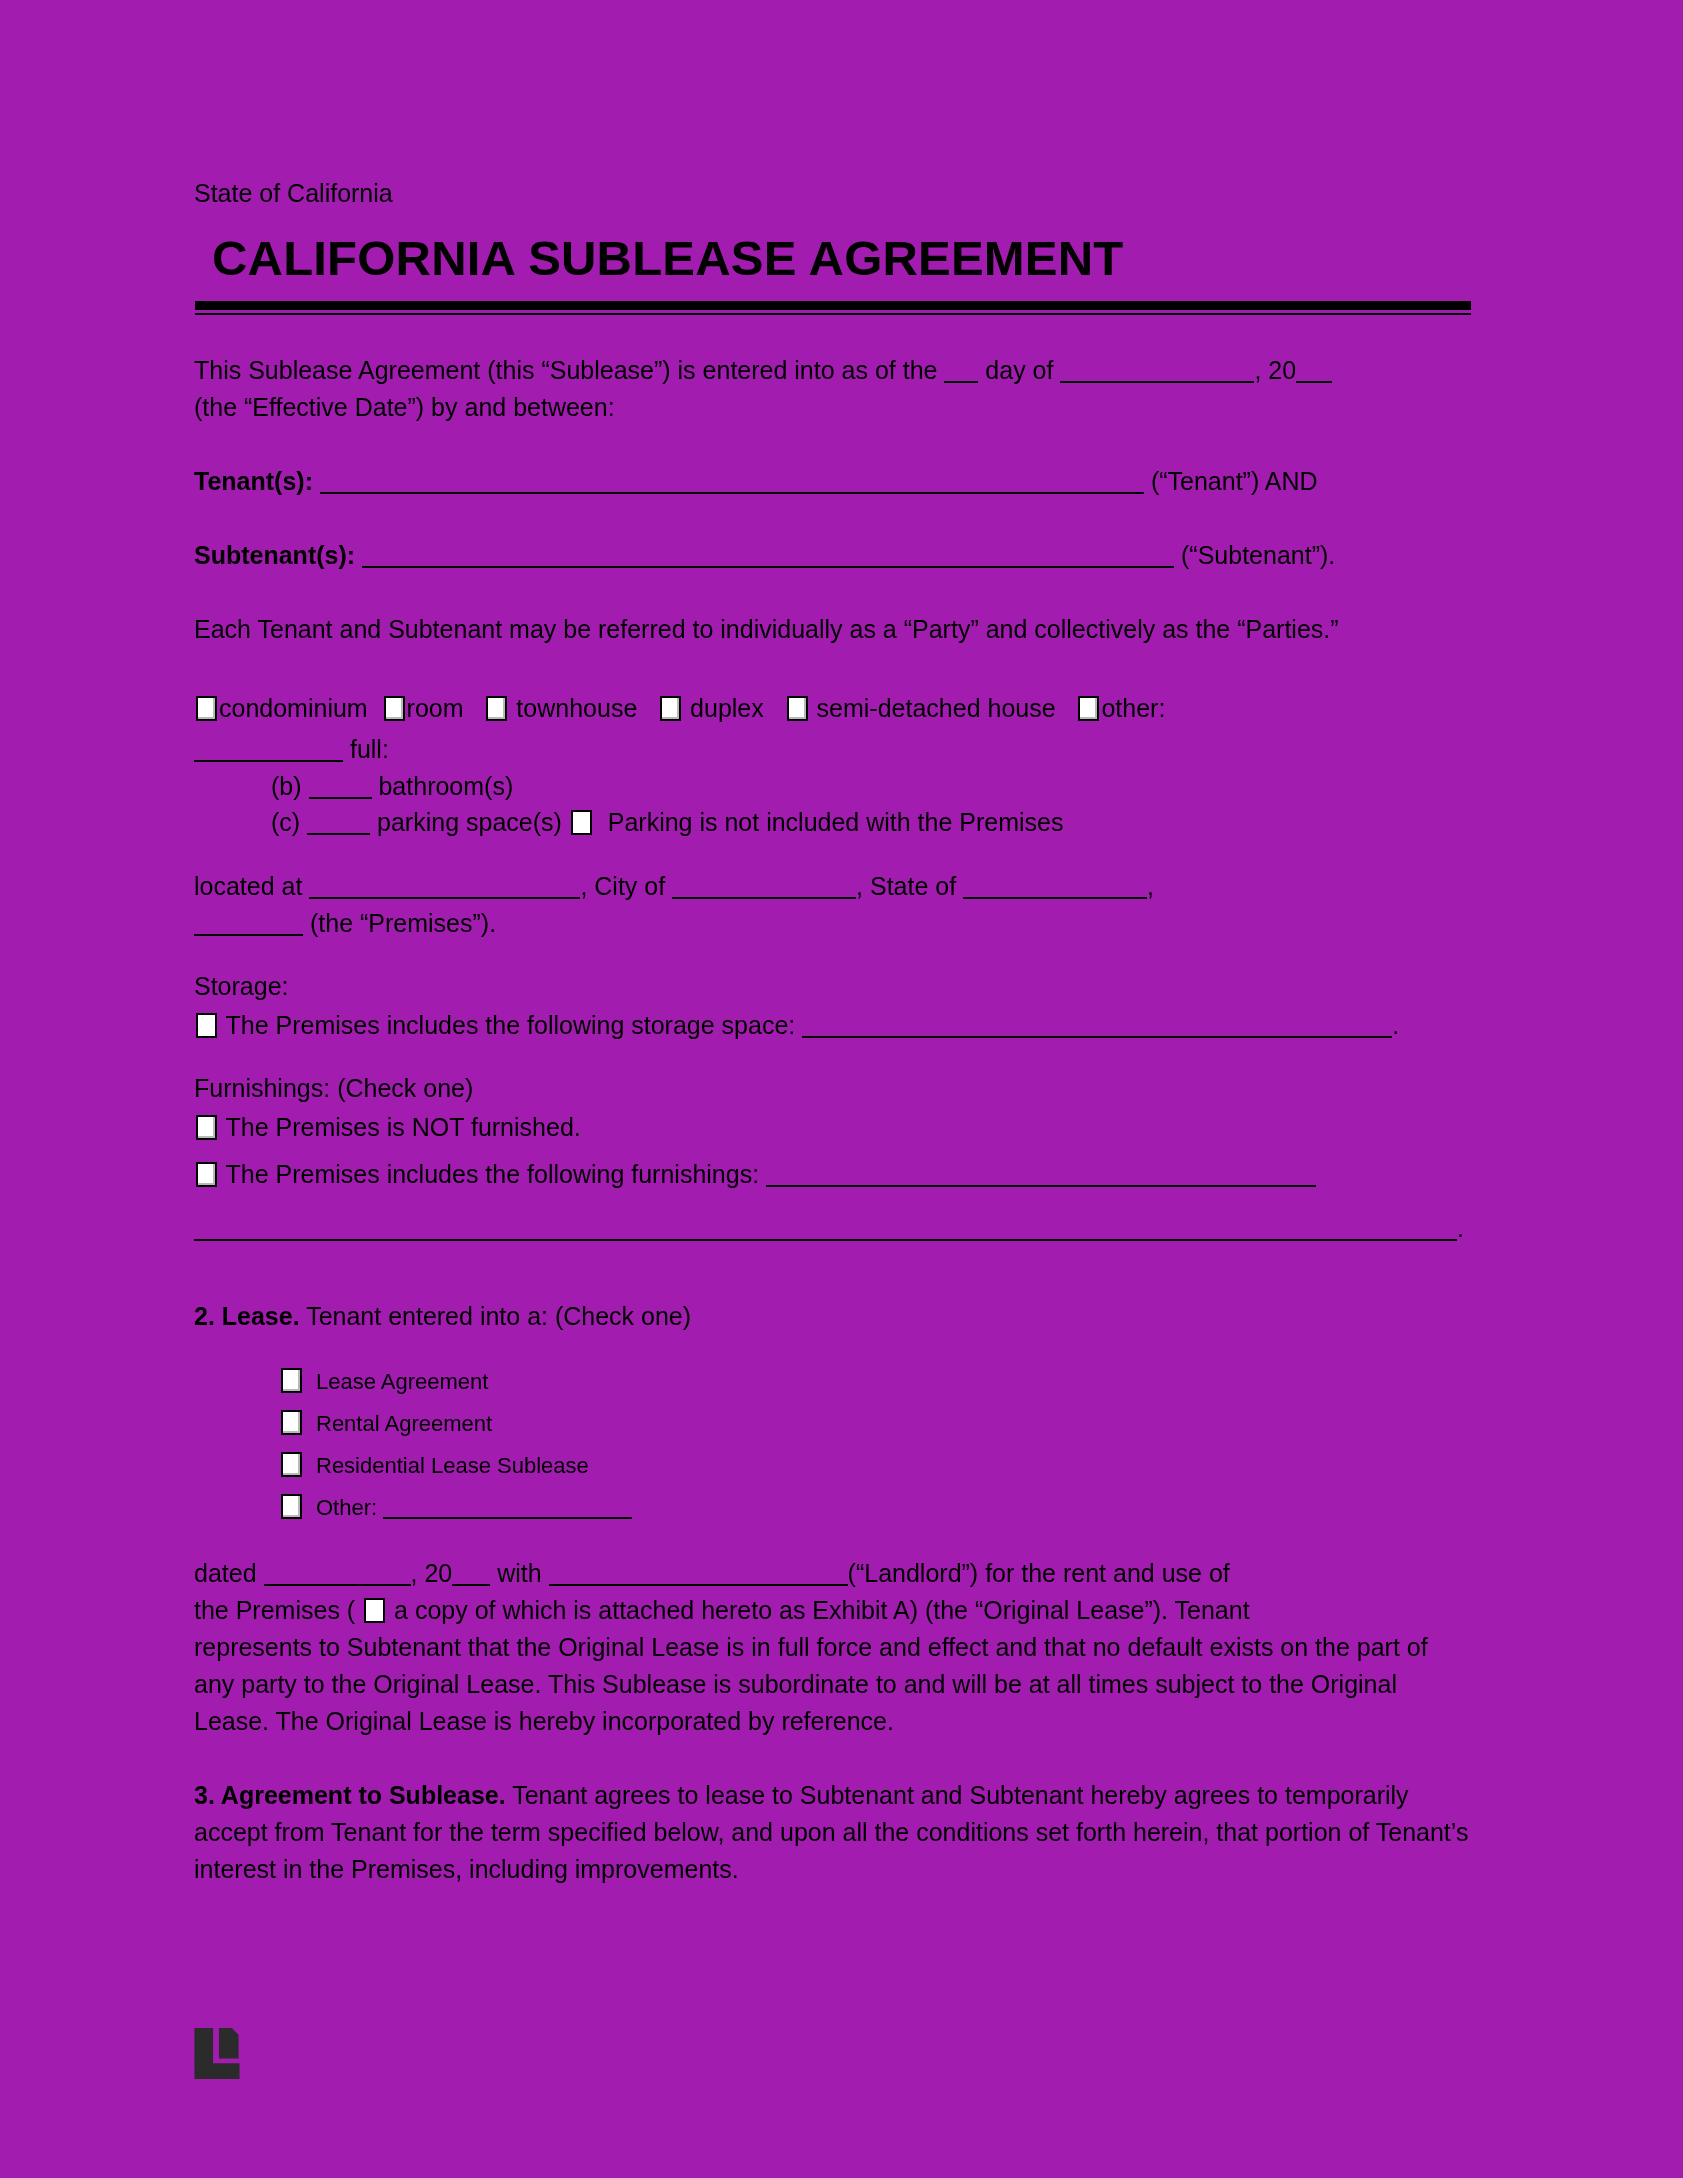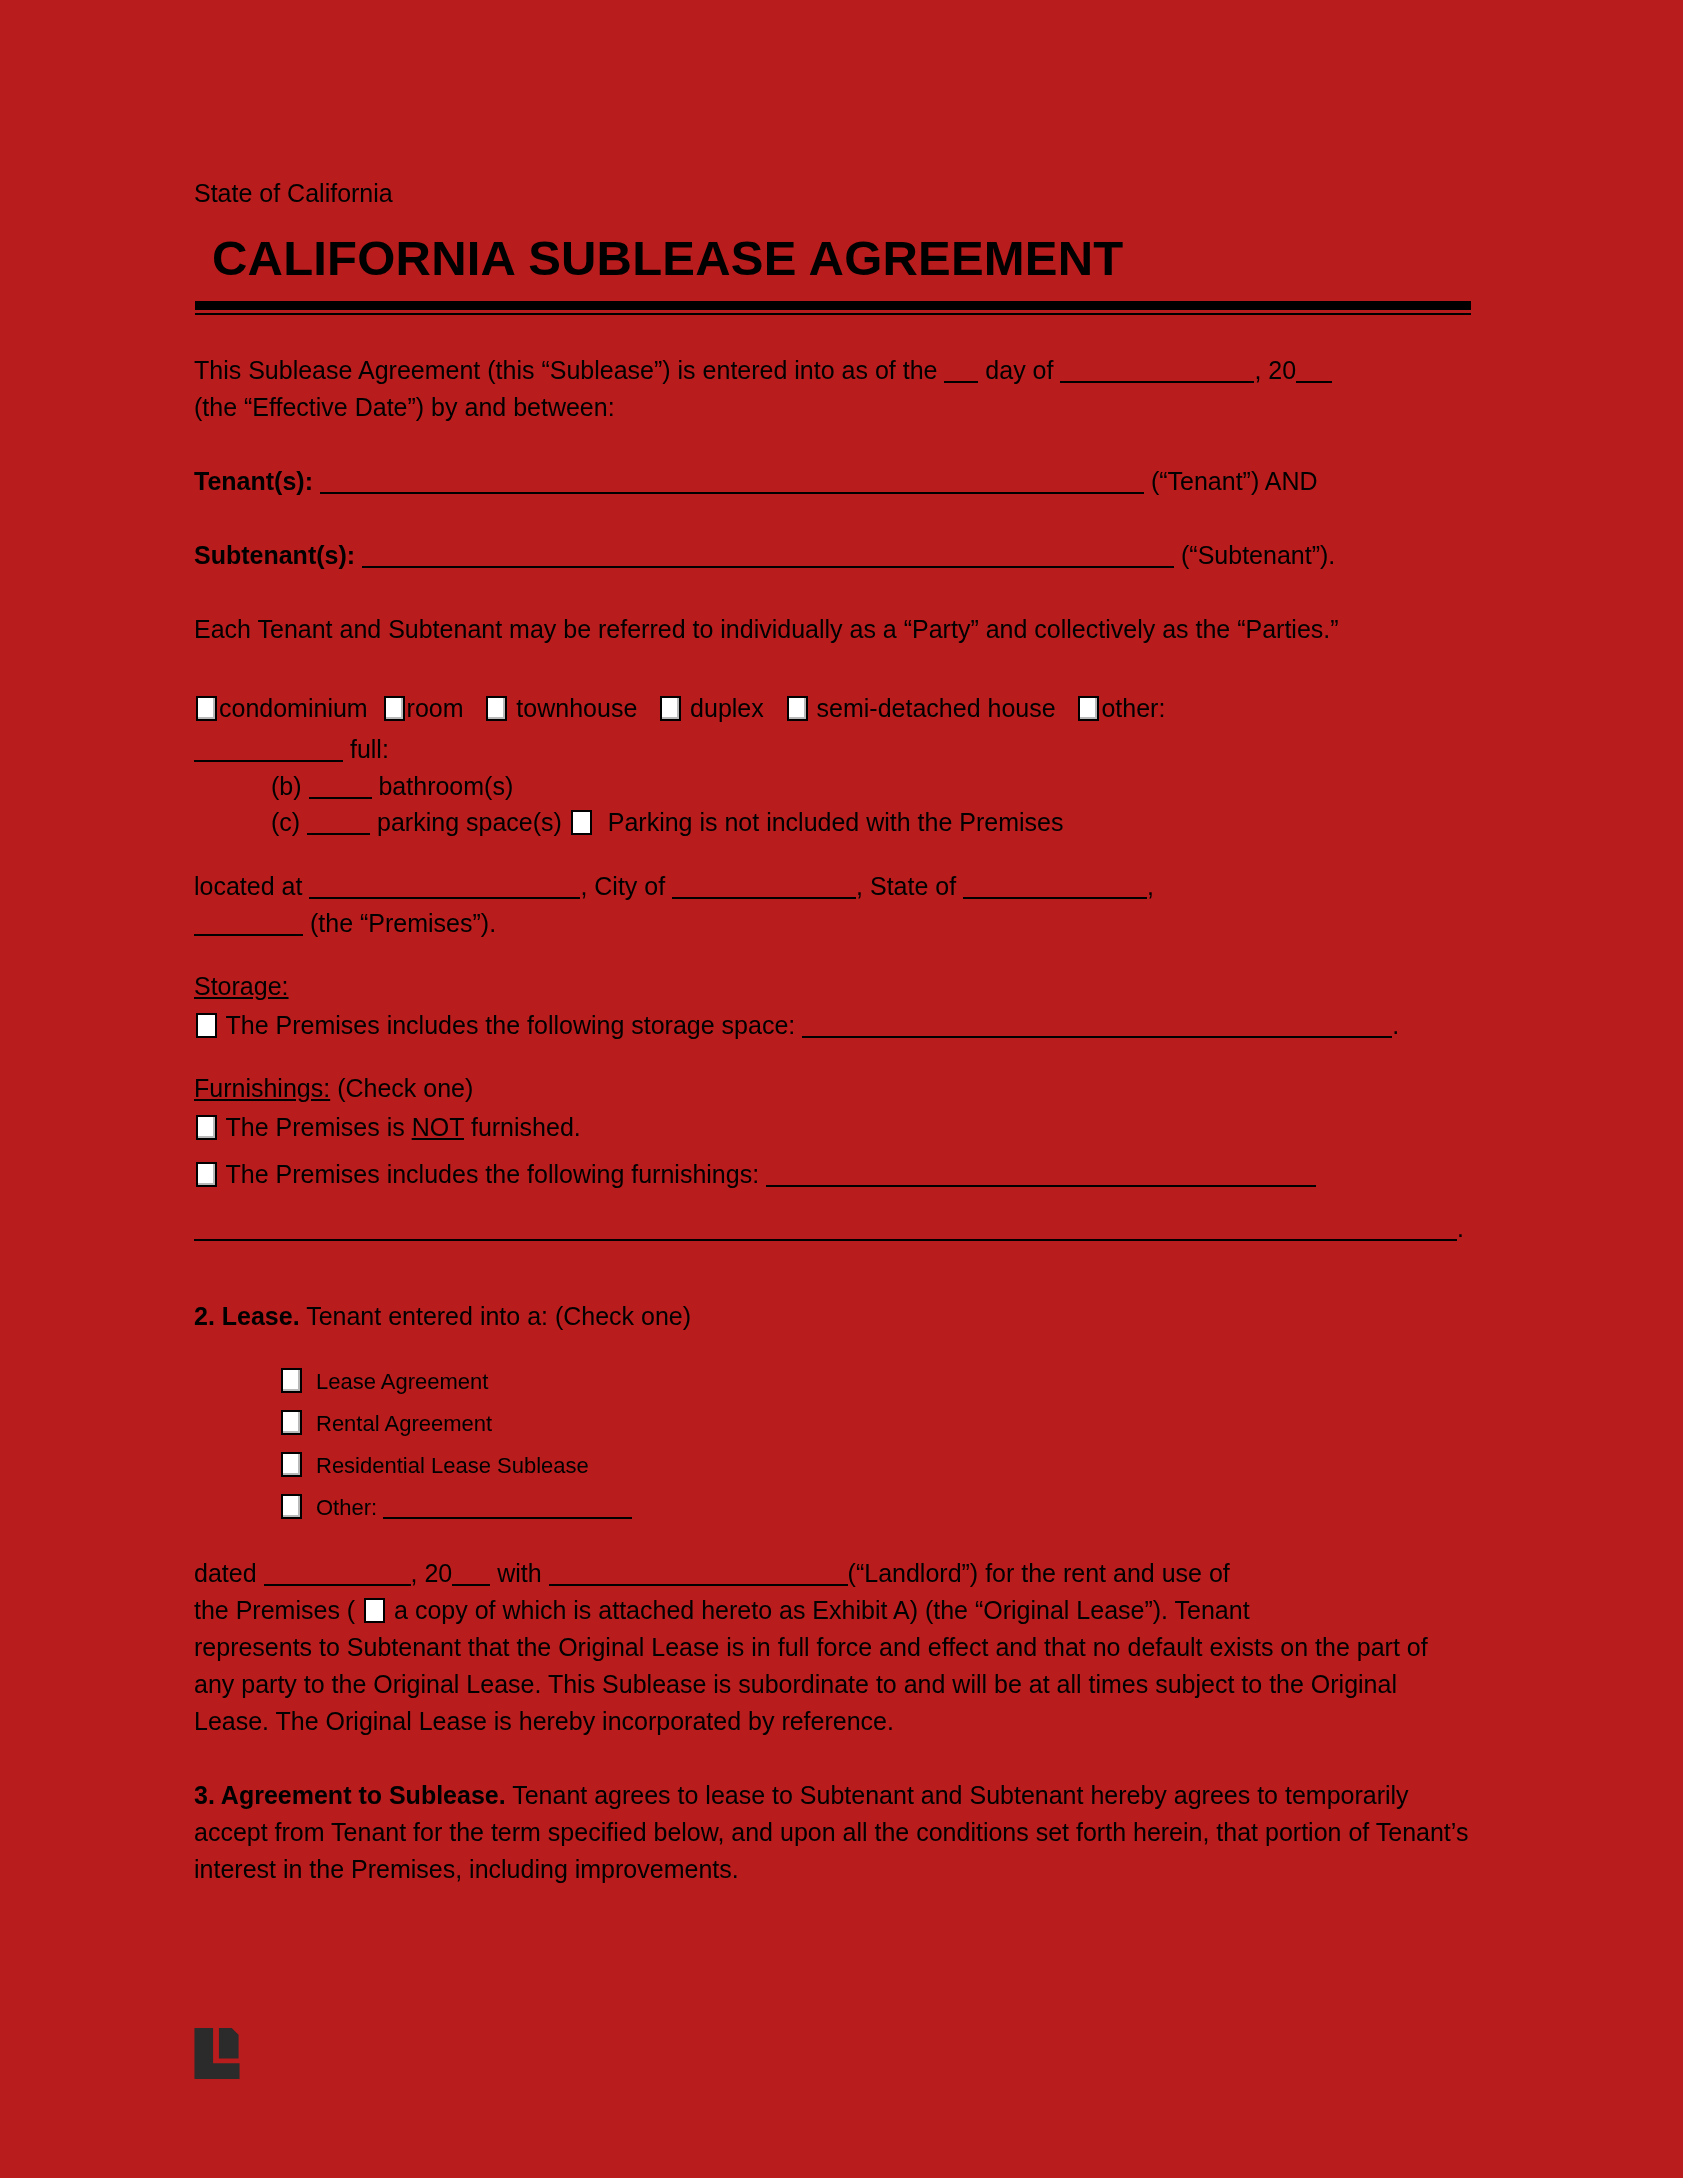--- a/index.html
+++ b/index.html
@@ -11,21 +11,21 @@
     width: 1683px;
     height: 2178px;
     font-family: "Liberation Sans", sans-serif;
     color: #000000;
     -webkit-font-smoothing: antialiased;
   }
   .page {
     position: relative;
     width: 1683px;
     height: 2178px;
-    background: #b91c1c;
+    background: #a21caf;
     box-sizing: border-box;
     padding: 0;
     overflow: hidden;
   }
   .content {
     position: absolute;
     left: 194px;
     top: 0;
     width: 1277px;
   }
@@ -57,21 +57,21 @@
     margin-top: 3px;
     margin-left: 1px;
   }
 
   
   .para {
     font-size: 25px;
     line-height: 37px;
   }
   .b { font-weight: bold; }
-  .u { text-decoration: underline; }
+  .u { }
 
   .gap-lg { height: 37px; }
   .gap-md { height: 26px; }
   .gap-sm { height: 14px; }
 
   
   .fill {
     display: inline-block;
     border-bottom: 2px solid #000;
     vertical-align: -4px;

